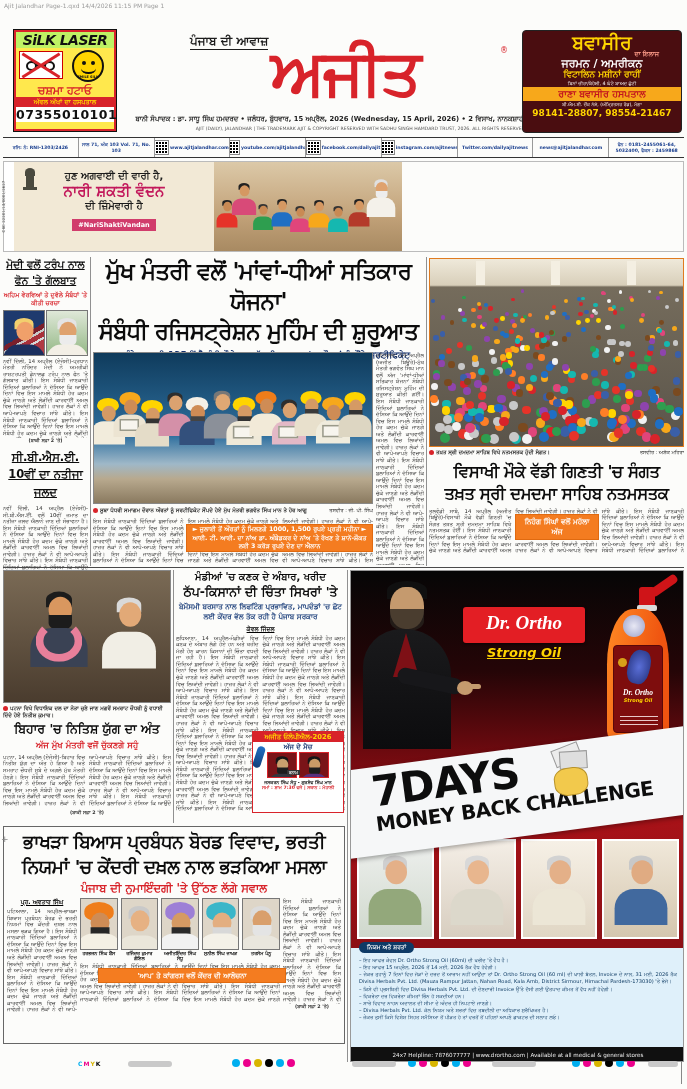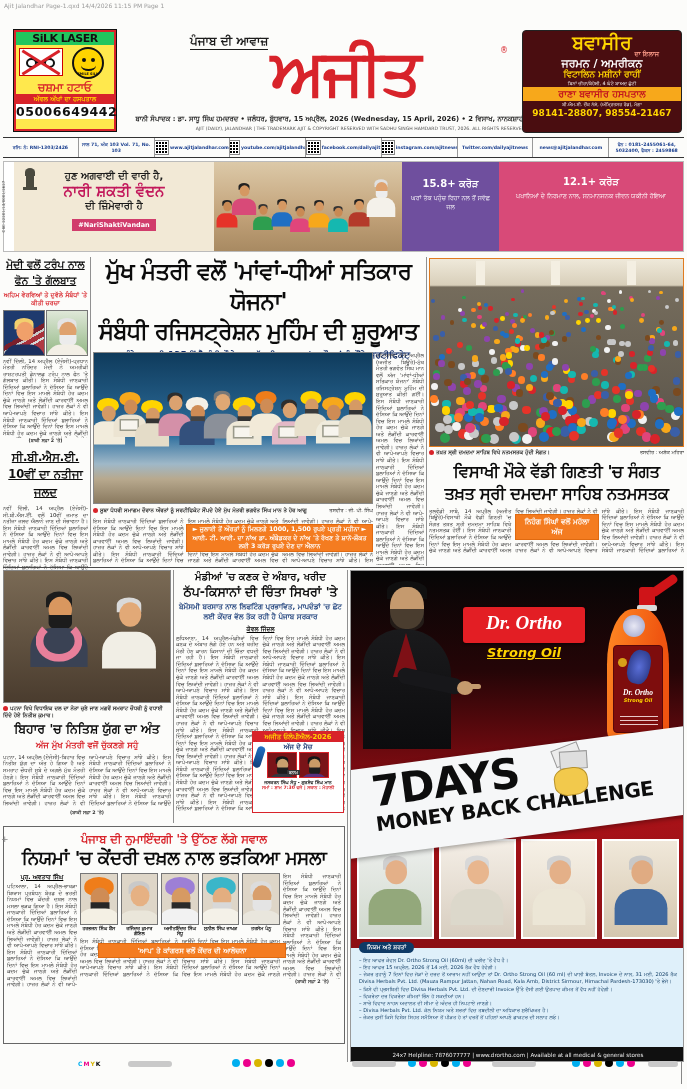--- a/index.html
+++ b/index.html
@@ -43,39 +43,39 @@
   .shuttler{position:absolute;width:8px;height:22px;background:linear-gradient(#1f6fc4,#123f7a);border-radius:4px;transform:rotate(18deg)}
 </style>
 </head>
 <body>
 
 <div id="page">
 
   <div class="abs" style="left:4px;top:2px;font-size:6px;color:#9a9a9a;white-space:nowrap">Ajit Jalandhar Page-1.qxd   14/4/2026   11:15 PM   Page 1</div>
 
   <div class="abs" style="left:14px;top:30px;width:102px;height:101px;border:2px solid #d8232a;outline:1px solid #111;background:#ffe84d">
-    <div class="b c" style="font-size:11px;background:#22c55e;color:#111;letter-spacing:-0.5px">SiLK LASER</div>
+    <div class="b c" style="font-size:14px;font-style:italic;background:#bef264;color:#111;letter-spacing:-0.5px">SiLK LASER</div>
     <div style="position:relative;height:36px">
       <div class="abs" style="left:3px;top:3px;width:44px;height:28px;background:#fff;border:1px solid #c00">
         <span class="abs" style="left:6px;top:9px;width:11px;height:10px;border:2px solid #111;border-radius:50%"></span>
         <span class="abs" style="left:24px;top:9px;width:11px;height:10px;border:2px solid #111;border-radius:50%"></span>
         <span class="abs" style="left:16px;top:12px;width:9px;height:2px;background:#111"></span>
         <span class="abs" style="left:-1px;top:12px;width:44px;height:3px;background:#d8232a;transform:rotate(32deg)"></span>
         <span class="abs" style="left:-1px;top:12px;width:44px;height:3px;background:#d8232a;transform:rotate(-32deg)"></span>
       </div>
       <div class="abs" style="left:56px;top:2px;width:32px;height:32px;border-radius:50%;background:#ffd400;border:2px solid #111">
         <span class="abs" style="left:8px;top:9px;width:4px;height:4px;border-radius:50%;background:#111"></span>
         <span class="abs" style="left:17px;top:9px;width:4px;height:4px;border-radius:50%;background:#111"></span>
         <span class="abs" style="left:7px;top:11px;width:15px;height:11px;border:2px solid #111;border-top:none;border-left:none;border-right:none;border-radius:50%"></span>
         <div class="abs c" style="left:0;top:23px;width:28px;font-size:3.4px;font-weight:bold;color:#111">SMILE SILK</div>
       </div>
     </div>
     <div class="b c" style="font-size:11px;color:#d8232a;line-height:1;margin-top:1px">ਚਸ਼ਮਾ ਹਟਾਓ</div>
     <div class="b c" style="font-size:6.6px;background:#d8232a;color:#ffd400;padding:1px 0;margin-top:1px">ਅੱਵਲ ਅੱਖਾਂ ਦਾ ਹਸਪਤਾਲ</div>
-    <div class="b c" style="font-size:12.5px;background:#fff;color:#111;letter-spacing:0.5px">05006649442</div>
+    <div class="b c" style="font-size:12.5px;background:#fff;color:#111;letter-spacing:0.5px">07355010101</div>
   </div>
 
   <div class="abs b" style="left:190px;top:34px;font-size:12px;color:#1c1c1c;border-bottom:1.6px solid #1c1c1c;padding-bottom:1px">ਪੰਜਾਬ ਦੀ ਆਵਾਜ਼</div>
   <div class="abs b c" style="left:180px;top:40px;width:330px;font-size:63px;color:#d8232a;line-height:1.05;letter-spacing:-2px">ਅਜੀਤ</div>
   <div class="abs" style="left:500px;top:46px;font-size:8px;color:#d8232a">®</div>
   <div class="abs c" style="left:130px;top:115px;width:545px;font-size:6.8px;color:#1c1c1c;font-weight:bold">ਬਾਨੀ ਸੰਪਾਦਕ : ਡਾ. ਸਾਧੂ ਸਿੰਘ ਹਮਦਰਦ  •  ਜਲੰਧਰ, ਬੁੱਧਵਾਰ, 15 ਅਪ੍ਰੈਲ, 2026 (Wednesday, 15 April, 2026)  •  2 ਵਿਸਾਖ, ਨਾਨਕਸ਼ਾਹੀ ਸੰਮਤ 558  •  ਮੁੱਲ : 5.00 ਰੁਪਏ (Price ₹ 5.00)</div>
   <div class="abs c" style="left:130px;top:126px;width:545px;font-size:4.6px;color:#555">AJIT (DAILY), JALANDHAR | THE TRADEMARK AJIT &amp; COPYRIGHT RESERVED WITH SADHU SINGH HAMDARD TRUST, 2026. ALL RIGHTS RESERVED. ਪਟਿਆਲਾ, ਚੰਡੀਗੜ੍ਹ ਅਤੇ ਬਠਿੰਡਾ ਤੋਂ ਪ੍ਰਕਾਸ਼ਿਤ</div>
 
   <div class="abs" style="left:522px;top:30px;width:160px;height:103px;background:#4a0d10;border:1px solid #222;border-radius:4px;text-align:center;overflow:hidden">
     <div class="b" style="font-size:19px;color:#ffd400;line-height:1.05;margin-top:2px">ਬਵਾਸੀਰ</div>
@@ -178,28 +178,20 @@
           <span class="p-head" style="background: rgb(213, 152, 98);"></span>
           <span class="p-body" style="background: rgb(180, 58, 42);"></span>
         </div>
         <div class="person" style="left: 89%; top: 18%; transform-origin: center top; transform: translateX(-50%) scale(1.3);">
           <span class="p-hair" style="background: rgb(224, 224, 224);"></span>
           <span class="p-head" style="background: rgb(223, 162, 110);"></span>
           <span class="p-beard" style="background: rgb(237, 237, 237);"></span>
           <span class="p-body" style="background: rgb(244, 241, 234);"></span>
         </div>
       </div>
-    <div style="flex:0 0 97px;background:#6f4f9e;color:#fff;text-align:center;padding-top:16px">
-      <div class="b" style="font-size:10px">15.8+ ਕਰੋੜ</div>
-      <div style="font-size:6.3px;padding:3px 6px;line-height:1.5">ਘਰਾਂ ਤੱਕ ਪਹੁੰਚ ਰਿਹਾ ਨਲ ਤੋਂ ਸਵੱਛ ਜਲ</div>
-    </div>
-    <div style="flex:1;background:#d84a78;color:#fff;text-align:center;padding-top:14px">
-      <div class="b" style="font-size:10px">12.1+ ਕਰੋੜ</div>
-      <div style="font-size:6.3px;padding:3px 6px;line-height:1.5">ਪਖਾਨਿਆਂ ਦੇ ਨਿਰਮਾਣ ਨਾਲ, ਸਨਮਾਨਜਨਕ ਜੀਵਨ ਯਕੀਨੀ ਹੋਇਆ</div>
-    </div>
   </div>
 
   <div class="abs" style="left:3px;top:257px;width:85px">
     <div class="b c" style="font-size:10.5px;line-height:1.5;text-decoration:underline;color:#0d0d0d">ਮੋਦੀ ਵਲੋਂ ਟਰੰਪ ਨਾਲ ਫੋਨ 'ਤੇ ਗੱਲਬਾਤ</div>
     <div class="b c" style="font-size:6.3px;color:#d8232a;line-height:1.35;margin-top:2px">ਅਹਿਮ ਵੇਰਵਿਆਂ ਤੇ ਦੁਵੱਲੇ ਸੰਬੰਧਾਂ 'ਤੇ ਕੀਤੀ ਚਰਚਾ</div>
     <div style="display:flex;gap:1px;margin-top:2px">
       <div class="tile" style="width: 42px; height: 46px; border: 1px solid rgb(119, 119, 119); background: linear-gradient(150deg, rgb(30, 58, 110) 0px, rgb(30, 58, 110) 52%, rgb(122, 31, 43) 52%, rgb(122, 31, 43) 60%, rgb(200, 200, 200) 60%, rgb(200, 200, 200) 64%, rgb(168, 48, 58) 64%, rgb(168, 48, 58) 72%, rgb(216, 216, 216) 72%, rgb(216, 216, 216) 76%, rgb(176, 58, 68) 76%, rgb(176, 58, 68) 100%); position: relative;">
           <div class="person" style="left: 50%; top: 12%; transform-origin: center top; transform: translateX(-50%) scale(1.9);">
             <span class="p-hair" style="background: rgb(242, 207, 110);"></span>
             <span class="p-head" style="background: rgb(240, 160, 106);"></span>
@@ -827,22 +819,23 @@
           <div>– ਸਾਰੇ ਵਿਵਾਦ ਨਾਹਨ ਅਦਾਲਤ ਦੀ ਸੀਮਾ ਦੇ ਅੰਦਰ ਹੀ ਨਿਪਟਾਏ ਜਾਣਗੇ।</div>
           <div>– Divisa Herbals Pvt. Ltd. ਕੋਲ ਨਿਯਮ ਅਤੇ ਸ਼ਰਤਾਂ ਵਿਚ ਤਬਦੀਲੀ ਦਾ ਅਧਿਕਾਰ ਸੁਰੱਖਿਅਤ ਹੈ।</div>
           <div>– ਜੇਕਰ ਤੁਸੀਂ ਕਿਸੇ ਵਿਸ਼ੇਸ਼ ਸਿਹਤ ਸਮੱਸਿਆ ਤੋਂ ਪੀੜਤ ਹੋ ਤਾਂ ਵਰਤੋਂ ਤੋਂ ਪਹਿਲਾਂ ਆਪਣੇ ਡਾਕਟਰ ਦੀ ਸਲਾਹ ਲਓ।</div>
         </div>
     </div>
 
     <div class="abs c" style="left:0;top:476px;width:334px;height:16px;background:#101010;color:#eee;font-size:5.6px;line-height:16px;z-index:6">24x7 Helpline: 7876077777  |  www.drortho.com  |  Available at all medical &amp; general stores</div>
   </div>
 
   <div class="abs" style="left:3px;top:826px;width:342px;height:218px;border:1px solid #666;padding:3px">
+    <div class="b c" style="font-size:18.5px;line-height:1.35;letter-spacing:-0.5px;color:#0b0b0b">ਭਾਖੜਾ ਬਿਆਸ ਪ੍ਰਬੰਧਨ ਬੋਰਡ ਵਿਵਾਦ, ਭਰਤੀ</div>
+    <div class="b c" style="font-size:18.5px;line-height:1.3;letter-spacing:-0.5px;color:#0b0b0b">ਨਿਯਮਾਂ 'ਚ ਕੇਂਦਰੀ ਦਖ਼ਲ ਨਾਲ ਭੜਕਿਆ ਮਸਲਾ</div>
     <div class="b c" style="font-size:11.5px;color:#d8232a;margin-top:2px">ਪੰਜਾਬ ਦੀ ਨੁਮਾਇੰਦਗੀ 'ਤੇ ਉੱਠਣ ਲੱਗੇ ਸਵਾਲ</div>
-    <div class="b c" style="font-size:18.5px;line-height:1.3;letter-spacing:-0.5px;color:#0b0b0b">ਨਿਯਮਾਂ 'ਚ ਕੇਂਦਰੀ ਦਖ਼ਲ ਨਾਲ ਭੜਕਿਆ ਮਸਲਾ</div>
     <div style="display:flex;margin-top:3px;gap:3px">
       <div style="flex:0 0 70px">
         <div class="b c" style="font-size:6px;text-decoration:underline">ਪ੍ਰ. ਅਵਤਾਰ ਸਿੰਘ</div>
         <div class="bt" style="height:104px;margin-top:2px">
           <span>ਪਟਿਆਲਾ, 14 ਅਪ੍ਰੈਲ-ਭਾਖੜਾ ਬਿਆਸ ਪ੍ਰਬੰਧਨ ਬੋਰਡ ਦੇ ਭਰਤੀ ਨਿਯਮਾਂ ਵਿਚ ਕੇਂਦਰੀ ਦਖ਼ਲ ਨਾਲ ਮਸਲਾ ਭੜਕ ਗਿਆ ਹੈ। </span><span>ਇਸ ਸੰਬੰਧੀ ਜਾਣਕਾਰੀ ਦਿੰਦਿਆਂ ਬੁਲਾਰਿਆਂ ਨੇ ਦੱਸਿਆ ਕਿ ਆਉਂਦੇ ਦਿਨਾਂ ਵਿਚ ਇਸ ਮਾਮਲੇ ਸੰਬੰਧੀ ਹੋਰ ਕਦਮ ਚੁੱਕੇ ਜਾਣਗੇ ਅਤੇ ਲੋੜੀਂਦੀ ਕਾਰਵਾਈ ਅਮਲ ਵਿਚ ਲਿਆਂਦੀ ਜਾਵੇਗੀ। ਹਾਜ਼ਰ ਲੋਕਾਂ ਨੇ ਵੀ ਆਪੋ-ਆਪਣੇ ਵਿਚਾਰ ਸਾਂਝੇ ਕੀਤੇ। ਇਸ ਸੰਬੰਧੀ ਜਾਣਕਾਰੀ ਦਿੰਦਿਆਂ ਬੁਲਾਰਿਆਂ ਨੇ ਦੱਸਿਆ ਕਿ ਆਉਂਦੇ ਦਿਨਾਂ ਵਿਚ ਇਸ ਮਾਮਲੇ ਸੰਬੰਧੀ ਹੋਰ ਕਦਮ ਚੁੱਕੇ ਜਾਣਗੇ ਅਤੇ ਲੋੜੀਂਦੀ ਕਾਰਵਾਈ ਅਮਲ ਵਿਚ ਲਿਆਂਦੀ ਜਾਵੇਗੀ। ਹਾਜ਼ਰ ਲੋਕਾਂ ਨੇ ਵੀ ਆਪੋ-ਆਪਣੇ ਵਿਚਾਰ ਸਾਂਝੇ ਕੀਤੇ। ਇਸ ਸੰਬੰਧੀ ਜਾਣਕਾਰੀ ਦਿੰਦਿਆਂ ਬੁਲਾਰਿਆਂ ਨੇ ਦੱਸਿਆ ਕਿ ਆਉਂਦੇ ਦਿਨਾਂ ਵਿਚ ਇਸ ਮਾਮਲੇ ਸੰਬੰਧੀ ਹੋਰ ਕਦਮ ਚੁੱਕੇ ਜਾਣਗੇ ਅਤੇ ਲੋੜੀਂਦੀ ਕਾਰਵਾਈ ਅਮਲ ਵਿਚ ਲਿਆਂਦੀ ਜਾਵੇਗੀ। ਹਾਜ਼ਰ ਲੋਕਾਂ ਨੇ ਵੀ ਆਪੋ-ਆਪਣੇ ਵਿਚਾਰ ਸਾਂਝੇ ਕੀਤੇ। ਇਸ ਸੰਬੰਧੀ ਜਾਣਕਾਰੀ ਦਿੰਦਿਆਂ ਬੁਲਾਰਿਆਂ ਨੇ ਦੱਸਿਆ ਕਿ ਆਉਂਦੇ ਦਿਨਾਂ ਵਿਚ ਇਸ ਮਾਮਲੇ ਸੰਬੰਧੀ ਹੋਰ ਕਦਮ ਚੁੱਕੇ ਜਾਣਗੇ ਅਤੇ ਲੋੜੀਂਦੀ ਕਾਰਵਾਈ ਅਮਲ ਵਿਚ ਲਿਆਂਦੀ ਜਾਵੇਗੀ। ਹਾਜ਼ਰ ਲੋਕਾਂ ਨੇ ਵੀ ਆਪੋ-ਆਪਣੇ ਵਿਚਾਰ ਸਾਂਝੇ ਕੀਤੇ। ਇਸ ਸੰਬੰਧੀ ਜਾਣਕਾਰੀ ਦਿੰਦਿਆਂ ਬੁਲਾਰਿਆਂ ਨੇ ਦੱਸਿਆ ਕਿ ਆਉਂਦੇ ਦਿਨਾਂ ਵਿਚ ਇਸ ਮਾਮਲੇ ਸੰਬੰਧੀ ਹੋਰ ਕਦਮ ਚੁੱਕੇ ਜਾਣਗੇ ਅਤੇ ਲੋੜੀਂਦੀ ਕਾਰਵਾਈ ਅਮਲ ਵਿਚ ਲਿਆਂਦੀ ਜਾਵੇਗੀ। ਹਾਜ਼ਰ ਲੋਕਾਂ ਨੇ ਵੀ ਆਪੋ-ਆਪਣੇ ਵਿਚਾਰ ਸਾਂਝੇ ਕੀਤੇ। ਇਸ ਸੰਬੰਧੀ ਜਾਣਕਾਰੀ ਦਿੰਦਿਆਂ ਬੁਲਾਰਿਆਂ ਨੇ ਦੱਸਿਆ ਕਿ ਆਉਂਦੇ ਦਿਨਾਂ ਵਿਚ ਇਸ ਮਾਮਲੇ ਸੰਬੰਧੀ ਹੋਰ ਕਦਮ ਚੁੱਕੇ ਜਾਣਗੇ ਅਤੇ ਲੋੜੀਂਦੀ ਕਾਰਵਾਈ ਅਮਲ ਵਿਚ ਲਿਆਂਦੀ ਜਾਵੇਗੀ। ਹਾਜ਼ਰ ਲੋਕਾਂ ਨੇ ਵੀ ਆਪੋ-ਆਪਣੇ ਵਿਚਾਰ ਸਾਂਝੇ ਕੀਤੇ। </span>
         </div>
       </div>
       <div style="flex:1;position:relative">
         <div id="politicians" style="display:flex;gap:3px">
             <div style="flex: 1 1 0%;">

